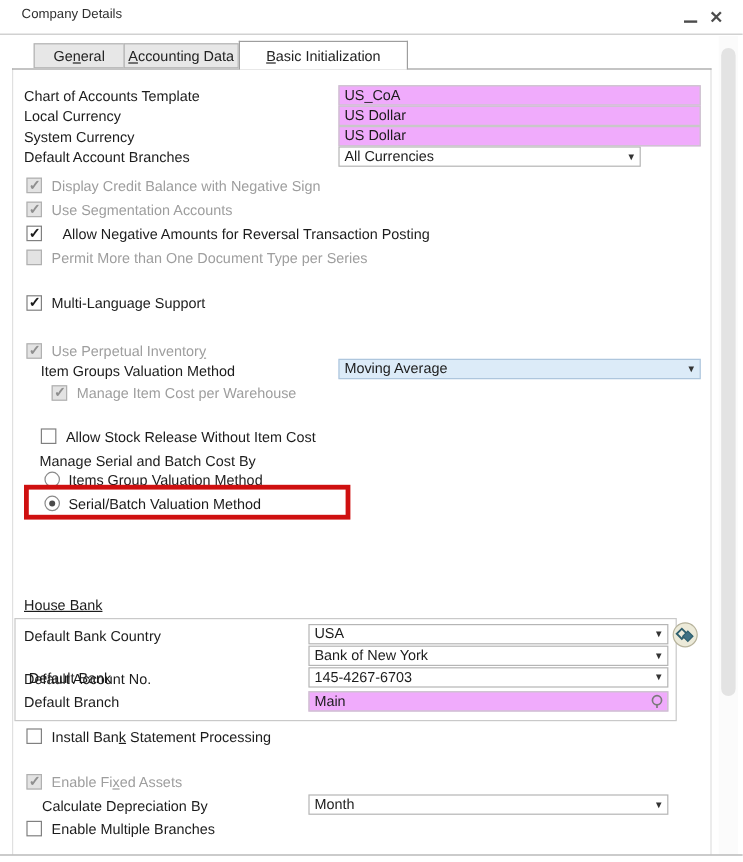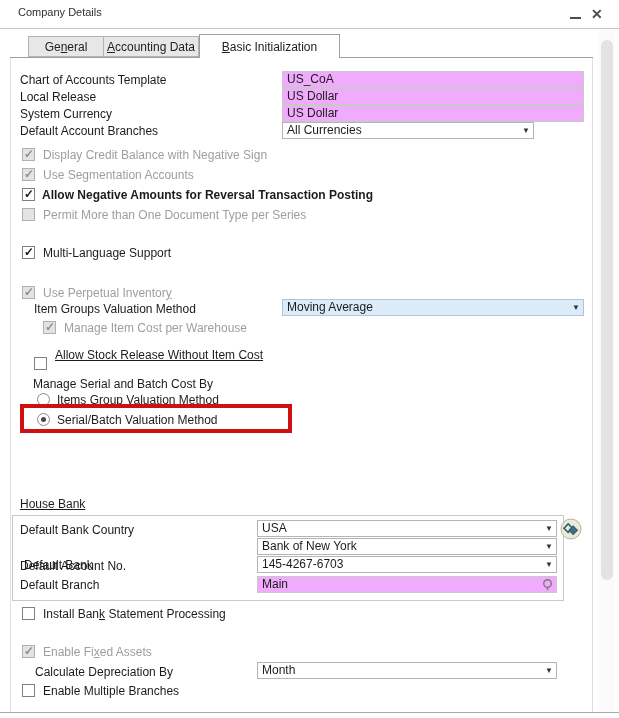--- a/index.html
+++ b/index.html
@@ -81,61 +81,61 @@
 <div class="tab active" style="left:199px;width:141px;">
   <span><span></span><span class="accel">B</span><span>asic Initialization</span></span>
 </div>
 <div class="panel-top"></div>
 <div class="panel-left"></div>
 <div class="panel-right"></div>
 
 <span class="lbl" style="left:20px;top:73px;">Chart of Accounts Template</span>
 <div class="field disabled noarrow" style="left:282px;top:71px;width:302px;"><span>US_CoA</span></div>
 
-<span class="lbl" style="left:20px;top:90px;">Local Release</span>
+<span class="lbl" style="left:20px;top:90px;">Local Currency</span>
 <div class="field disabled noarrow" style="left:282px;top:88px;width:302px;"><span>US Dollar</span></div>
 
 <span class="lbl" style="left:20px;top:107px;">System Currency</span>
 <div class="field disabled noarrow" style="left:282px;top:105px;width:302px;"><span>US Dollar</span></div>
 
 <span class="lbl" style="left:20px;top:124px;">Default Account Branches</span>
 <div class="field" style="left:282px;top:122px;width:252px;">
   <span>All Currencies</span>
   <span class="arrow"></span>
 </div>
 
 <span class="cb checked disabled" style="left:22px;top:148px;"></span>
 <span class="lbl dim" style="left:43px;top:148px;">Display Credit Balance with Negative Sign</span>
 
 <span class="cb checked disabled" style="left:22px;top:168px;"></span>
 <span class="lbl dim" style="left:43px;top:168px;">Use Segmentation Accounts</span>
 
 <span class="cb checked" style="left:22px;top:188px;"></span>
-<span class="lbl" style="left:42px;top:188px;font-weight:bold;">Allow Negative Amounts for Reversal Transaction Posting</span>
+<span class="lbl" style="left:52px;top:188px;">Allow Negative Amounts for Reversal Transaction Posting</span>
 
 <span class="cb disabled" style="left:22px;top:208px;"></span>
 <span class="lbl dim" style="left:43px;top:208px;">Permit More than One Document Type per Series</span>
 
 <span class="cb checked" style="left:22px;top:246px;"></span>
 <span class="lbl" style="left:43px;top:246px;">Multi-Language Support</span>
 
 <span class="cb checked disabled" style="left:22px;top:286px;"></span>
 <span class="lbl dim" style="left:43px;top:286px;"><span>Use Perpetual Inventor</span><span class="accel">y</span><span></span></span>
 
 <span class="lbl" style="left:34px;top:302px;">Item Groups Valuation Method</span>
 <div class="field blue" style="left:282px;top:299px;width:302px;">
   <span>Moving Average</span>
   <span class="arrow"></span>
 </div>
 
 <span class="cb checked disabled" style="left:43px;top:321px;"></span>
 <span class="lbl dim" style="left:64px;top:321px;">Manage Item Cost per Warehouse</span>
 
 <span class="cb" style="left:34px;top:357px;"></span>
-<span class="lbl" style="left:55px;top:348px;text-decoration:underline;">Allow Stock Release Without Item Cost</span>
+<span class="lbl" style="left:55px;top:357px;">Allow Stock Release Without Item Cost</span>
 
 <span class="lbl" style="left:33px;top:377px;">Manage Serial and Batch Cost By</span>
 
 <span class="radio" style="left:37px;top:393px;"></span>
 <span class="lbl" style="left:57px;top:393px;">Items Group Valuation Method</span>
 
 <span class="radio selected" style="left:37px;top:413px;"></span>
 <span class="lbl" style="left:57px;top:413px;">Serial/Batch Valuation Method</span>
 
 <div class="redbox"></div>

